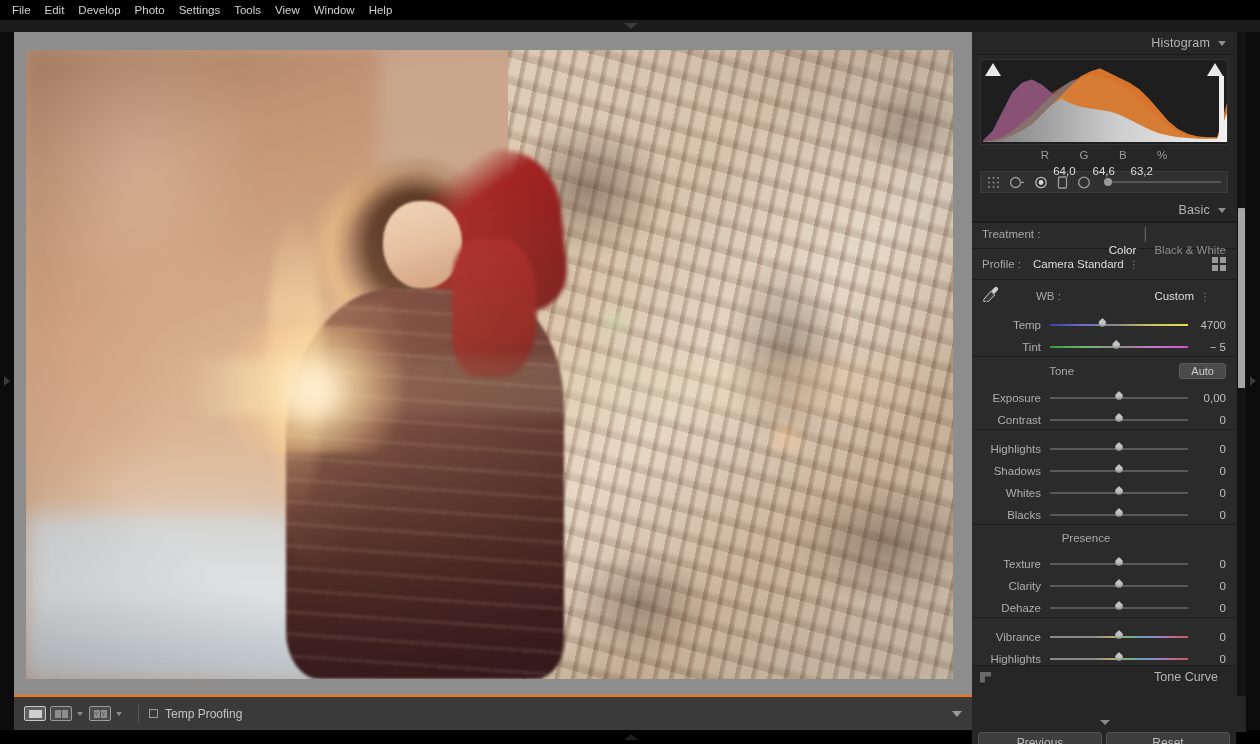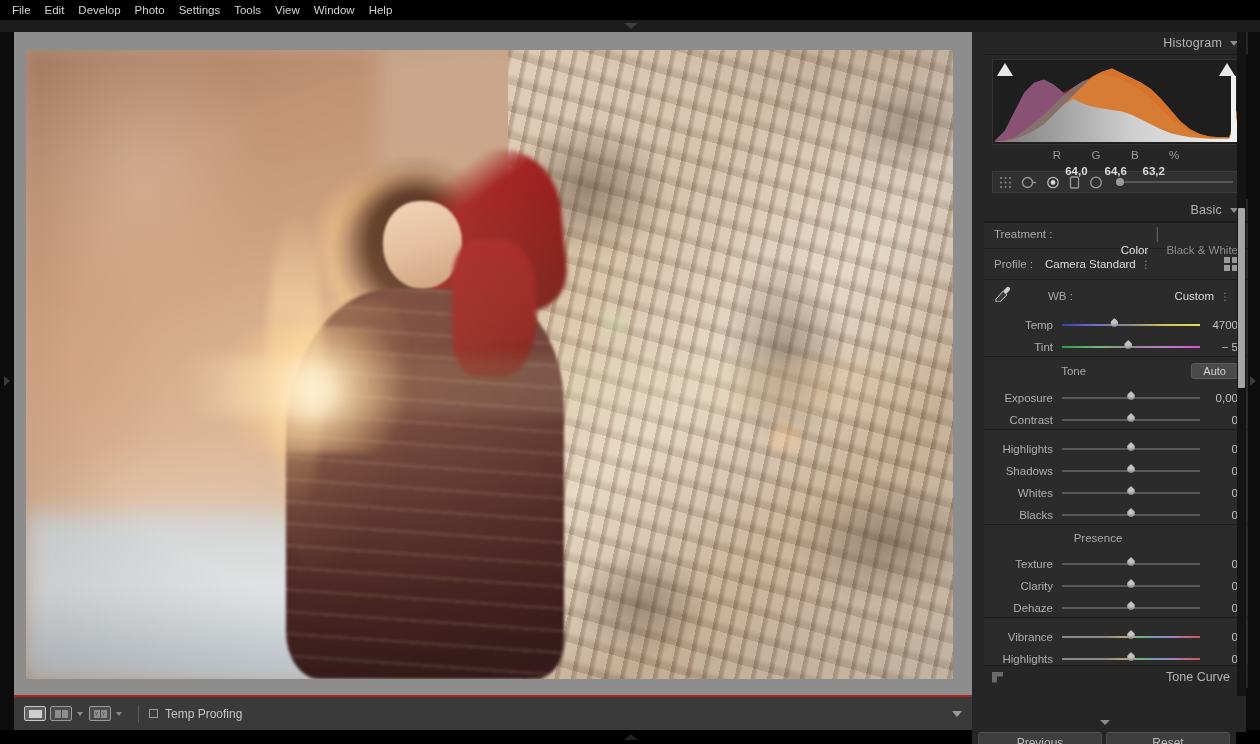--- a/index.html
+++ b/index.html
@@ -2,21 +2,21 @@
 <html><head>
 <meta charset="utf-8">
 <style>
   * { box-sizing: border-box; margin: 0; padding: 0; }
   html, body {
     width: 1260px; height: 744px;
     background: #000;
     font-family: "Liberation Sans", sans-serif;
     overflow: hidden;
   }
-  #app { position: relative; width: 1260px; height: 744px; background: #b91c1c; }
+  #app { position: relative; width: 1260px; height: 744px; background: #f97316; }
 
   
   #menubar {
     position: absolute; left: 0; top: 0; width: 1260px; height: 20px;
     background: #000; display: flex; align-items: center; padding-left: 5px;
   }
   .menu-item {
     color: #d2d2d2; font-size: 11.5px; padding: 0 7px; line-height: 20px;
     white-space: nowrap; cursor: default;
   }
@@ -235,21 +235,21 @@
     border-left: 7px solid transparent; border-right: 7px solid transparent;
     border-bottom: 6px solid #1f1f1f;
   }
 
   
   #rightpanel {
     position: absolute; left: 972px; top: 32px; width: 274px; height: 700px;
     background: #262626;
   }
   #panel-scroll {
-    position: absolute; left: 12px; top: 0; width: 264px; height: 664px;
+    position: absolute; left: 0; top: 0; width: 264px; height: 664px;
     overflow: hidden;
   }
   .panel-header {
     height: 23px; background: #262626; display: flex; align-items: center;
     justify-content: flex-end; padding-right: 10px; cursor: pointer;
     border-bottom: 1px solid #1c1c1c;
   }
   .panel-header .title {
     color: #b4b4b4; font-size: 12.5px; letter-spacing: .2px; margin-right: 8px;
   }
@@ -269,21 +269,21 @@
     border-left: 8px solid transparent; border-right: 8px solid transparent;
     border-bottom: 13px solid #e9e9e9; cursor: pointer;
   }
   #clip-left { left: 4px; }
   #clip-right { right: 4px; }
   #hist-values {
     height: 20px; display: flex; align-items: center; justify-content: center;
     gap: 4px; color: #c8c8c8; font-size: 11.5px;
   }
   #hist-values .ch { color: #9a9a9a; }
-  #hist-values .vl { color: #dcdcdc; font-weight: bold; margin-top: 32px; }
+  #hist-values .vl { color: #dcdcdc; font-weight: normal; margin-top: 32px; }
   #hist-values .pct { color: #9a9a9a; }
   #orig-photo-row {
     height: 24px; display: flex; align-items: center; padding-left: 12px;
     border-top: 1px solid #333; margin: 0 8px;
   }
   #orig-photo-row .sw {
     width: 9px; height: 7px; border: 1px solid #9a9a9a; margin-right: 8px;
   }
   #orig-photo-row .lb { color: #b0b0b0; font-size: 11.5px; }
 
@@ -357,21 +357,21 @@
   .profile-row .p-lab { color: #a8a8a8; font-size: 11.5px; margin-right: 12px; }
   .profile-row .p-val { color: #dcdcdc; font-size: 11.5px; cursor: pointer; }
   .profile-row .p-caret { color: #8c8c8c; font-size: 10px; margin-left: 5px; cursor: pointer; }
   .profile-grid {
     margin-left: auto; display: grid; grid-template-columns: 6px 6px;
     grid-gap: 2px; cursor: pointer;
   }
   .profile-grid i { display: block; width: 6px; height: 6px; background: #9a9a9a; }
 
   .wb-row {
-    display: flex; align-items: center; height: 26px; padding: 0 18px 0 8px;
+    display: flex; align-items: center; height: 26px; padding: 0 26px 0 8px;
   }
   #eyedropper { width: 22px; cursor: pointer; }
   .wb-row .w-lab { color: #a8a8a8; font-size: 11.5px; margin-left: 34px; }
   .wb-row .w-val { margin-left: auto; color: #dcdcdc; font-size: 11.5px; cursor: pointer; }
   .wb-row .w-caret { color: #8c8c8c; font-size: 10px; margin-left: 6px; cursor: pointer; }
 
   .grp-head {
     display: flex; align-items: center; height: 22px; padding: 0 10px 0 8px;
   }
   .grp-head .g-lab {

